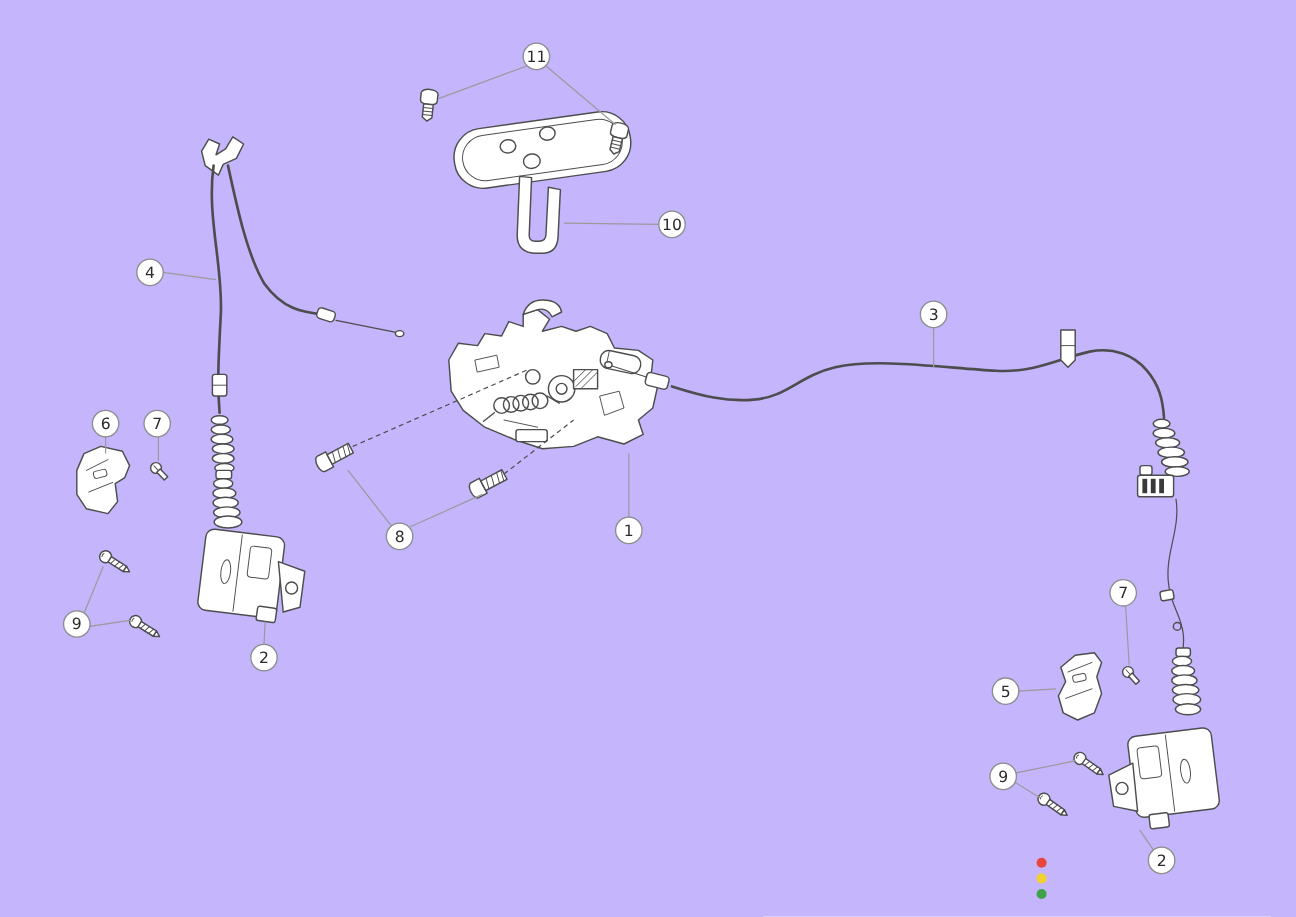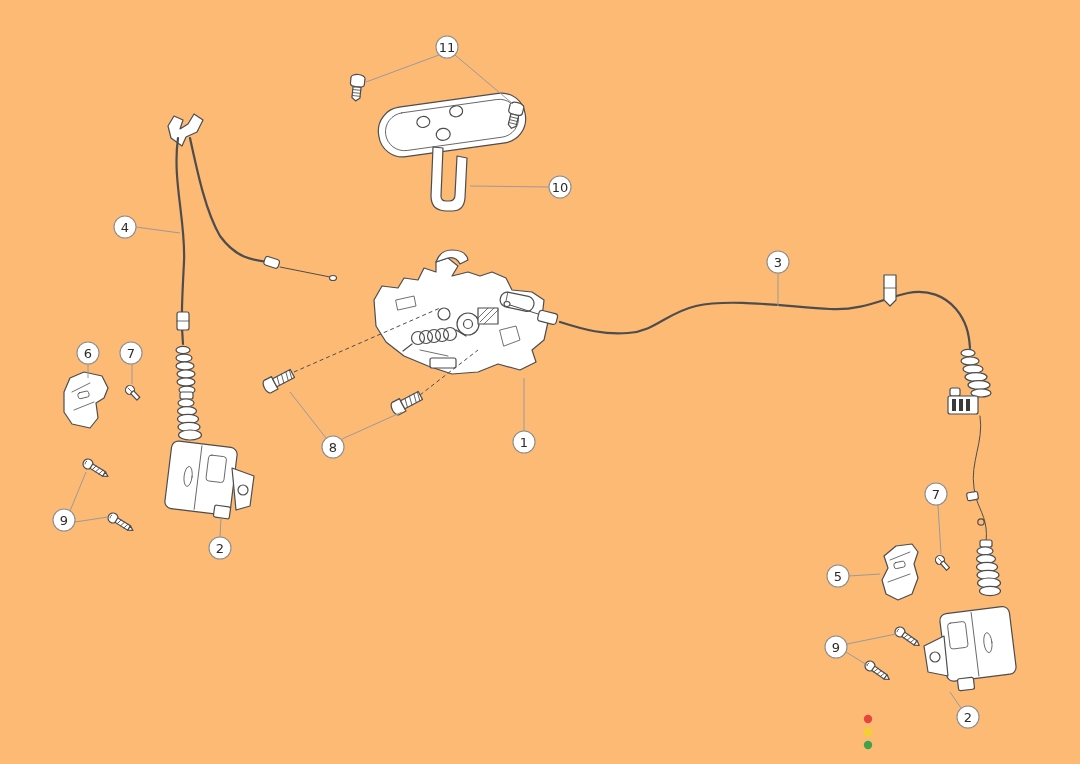--- a/index.html
+++ b/index.html
@@ -1,16 +1,16 @@
 <!DOCTYPE html>
 <html><head>
 <meta charset="utf-8">
 <style>
   html,body{margin:0;padding:0;background:#ffffff;}
-  .stage{position:relative;width:1080px;height:764px;background:#fdba74;overflow:hidden;
+  .stage{position:relative;width:1080px;height:764px;background:#c4b5fd;overflow:hidden;
          font-family:"DejaVu Sans","Liberation Sans",sans-serif;}
   svg{display:block;}
   .ol{fill:none;stroke:#4d4d4d;stroke-width:1.2;stroke-linejoin:round;stroke-linecap:round;}
   .fl{fill:#ffffff;stroke:#4d4d4d;stroke-width:1.2;stroke-linejoin:round;}
   .thin{fill:none;stroke:#4d4d4d;stroke-width:0.8;stroke-linecap:round;}
   .cable{fill:none;stroke:#4d4d4d;stroke-width:2.2;stroke-linecap:round;}
   .wire{fill:none;stroke:#4d4d4d;stroke-width:1;stroke-linecap:round;}
   .leader{stroke:#9a9a9a;stroke-width:1;fill:none;}
   .dash{stroke:#4d4d4d;stroke-width:1;stroke-dasharray:4 3;fill:none;}
   .dark{fill:#3a3a3a;stroke:none;}

